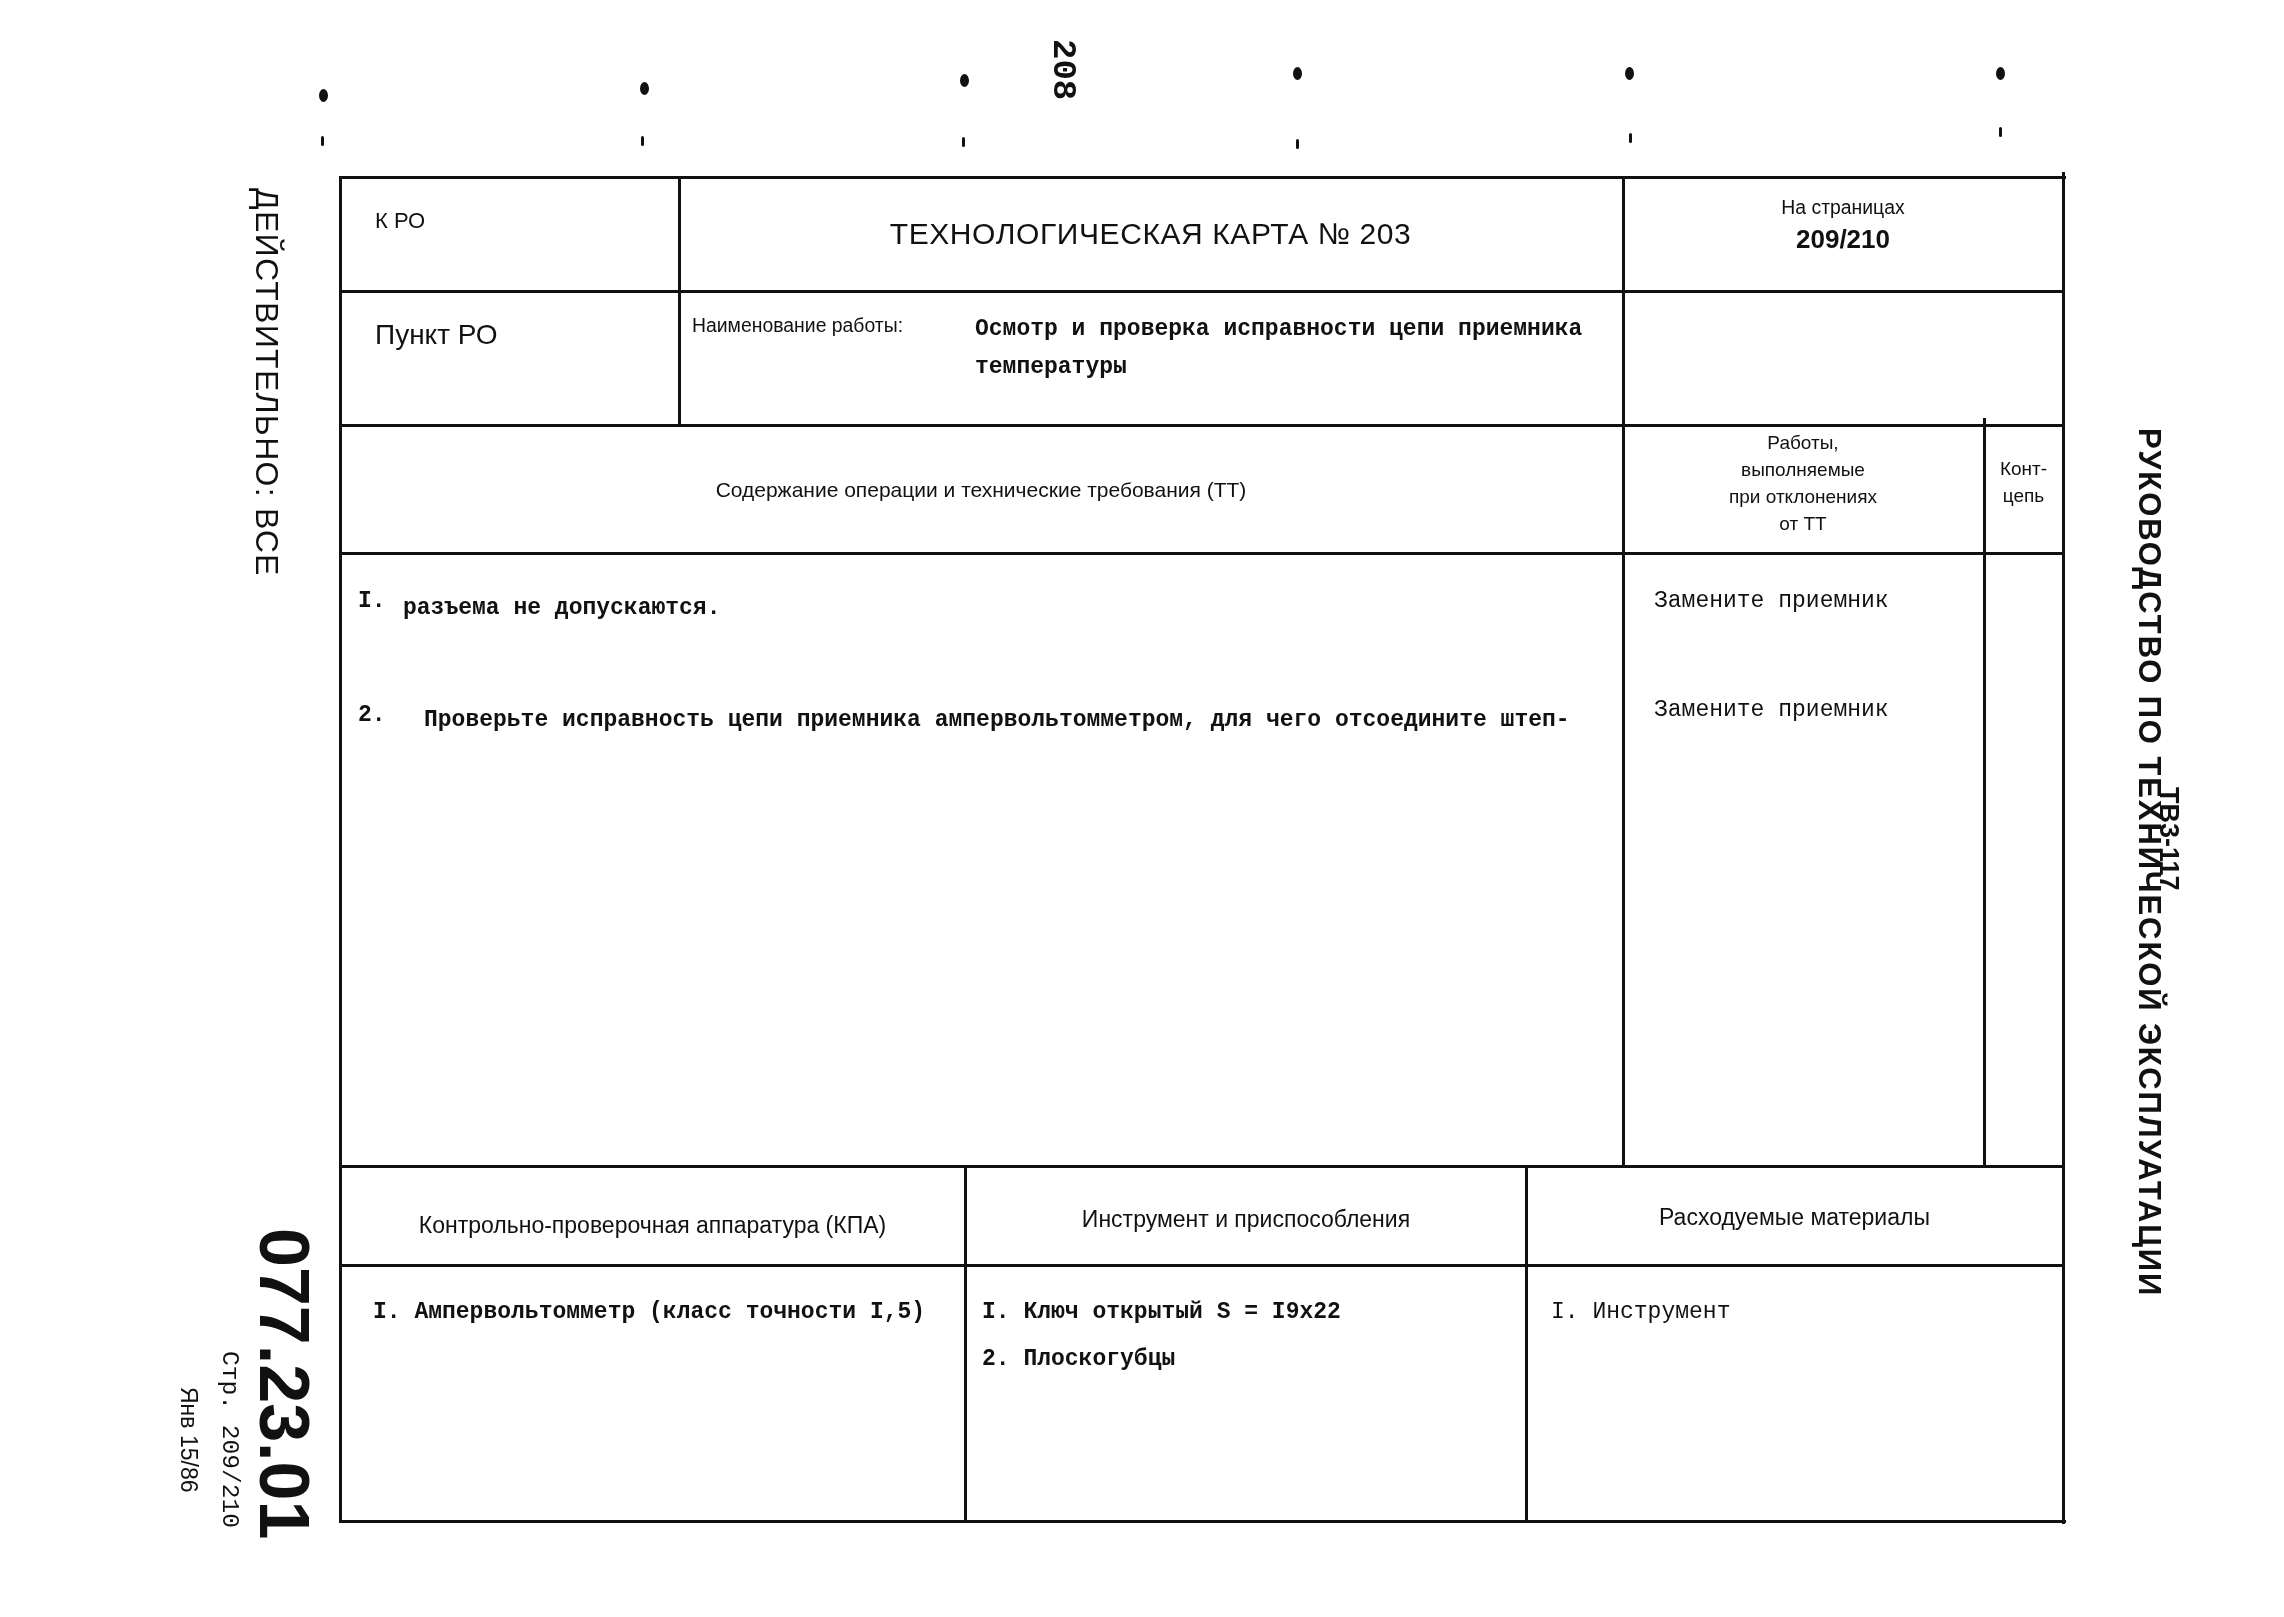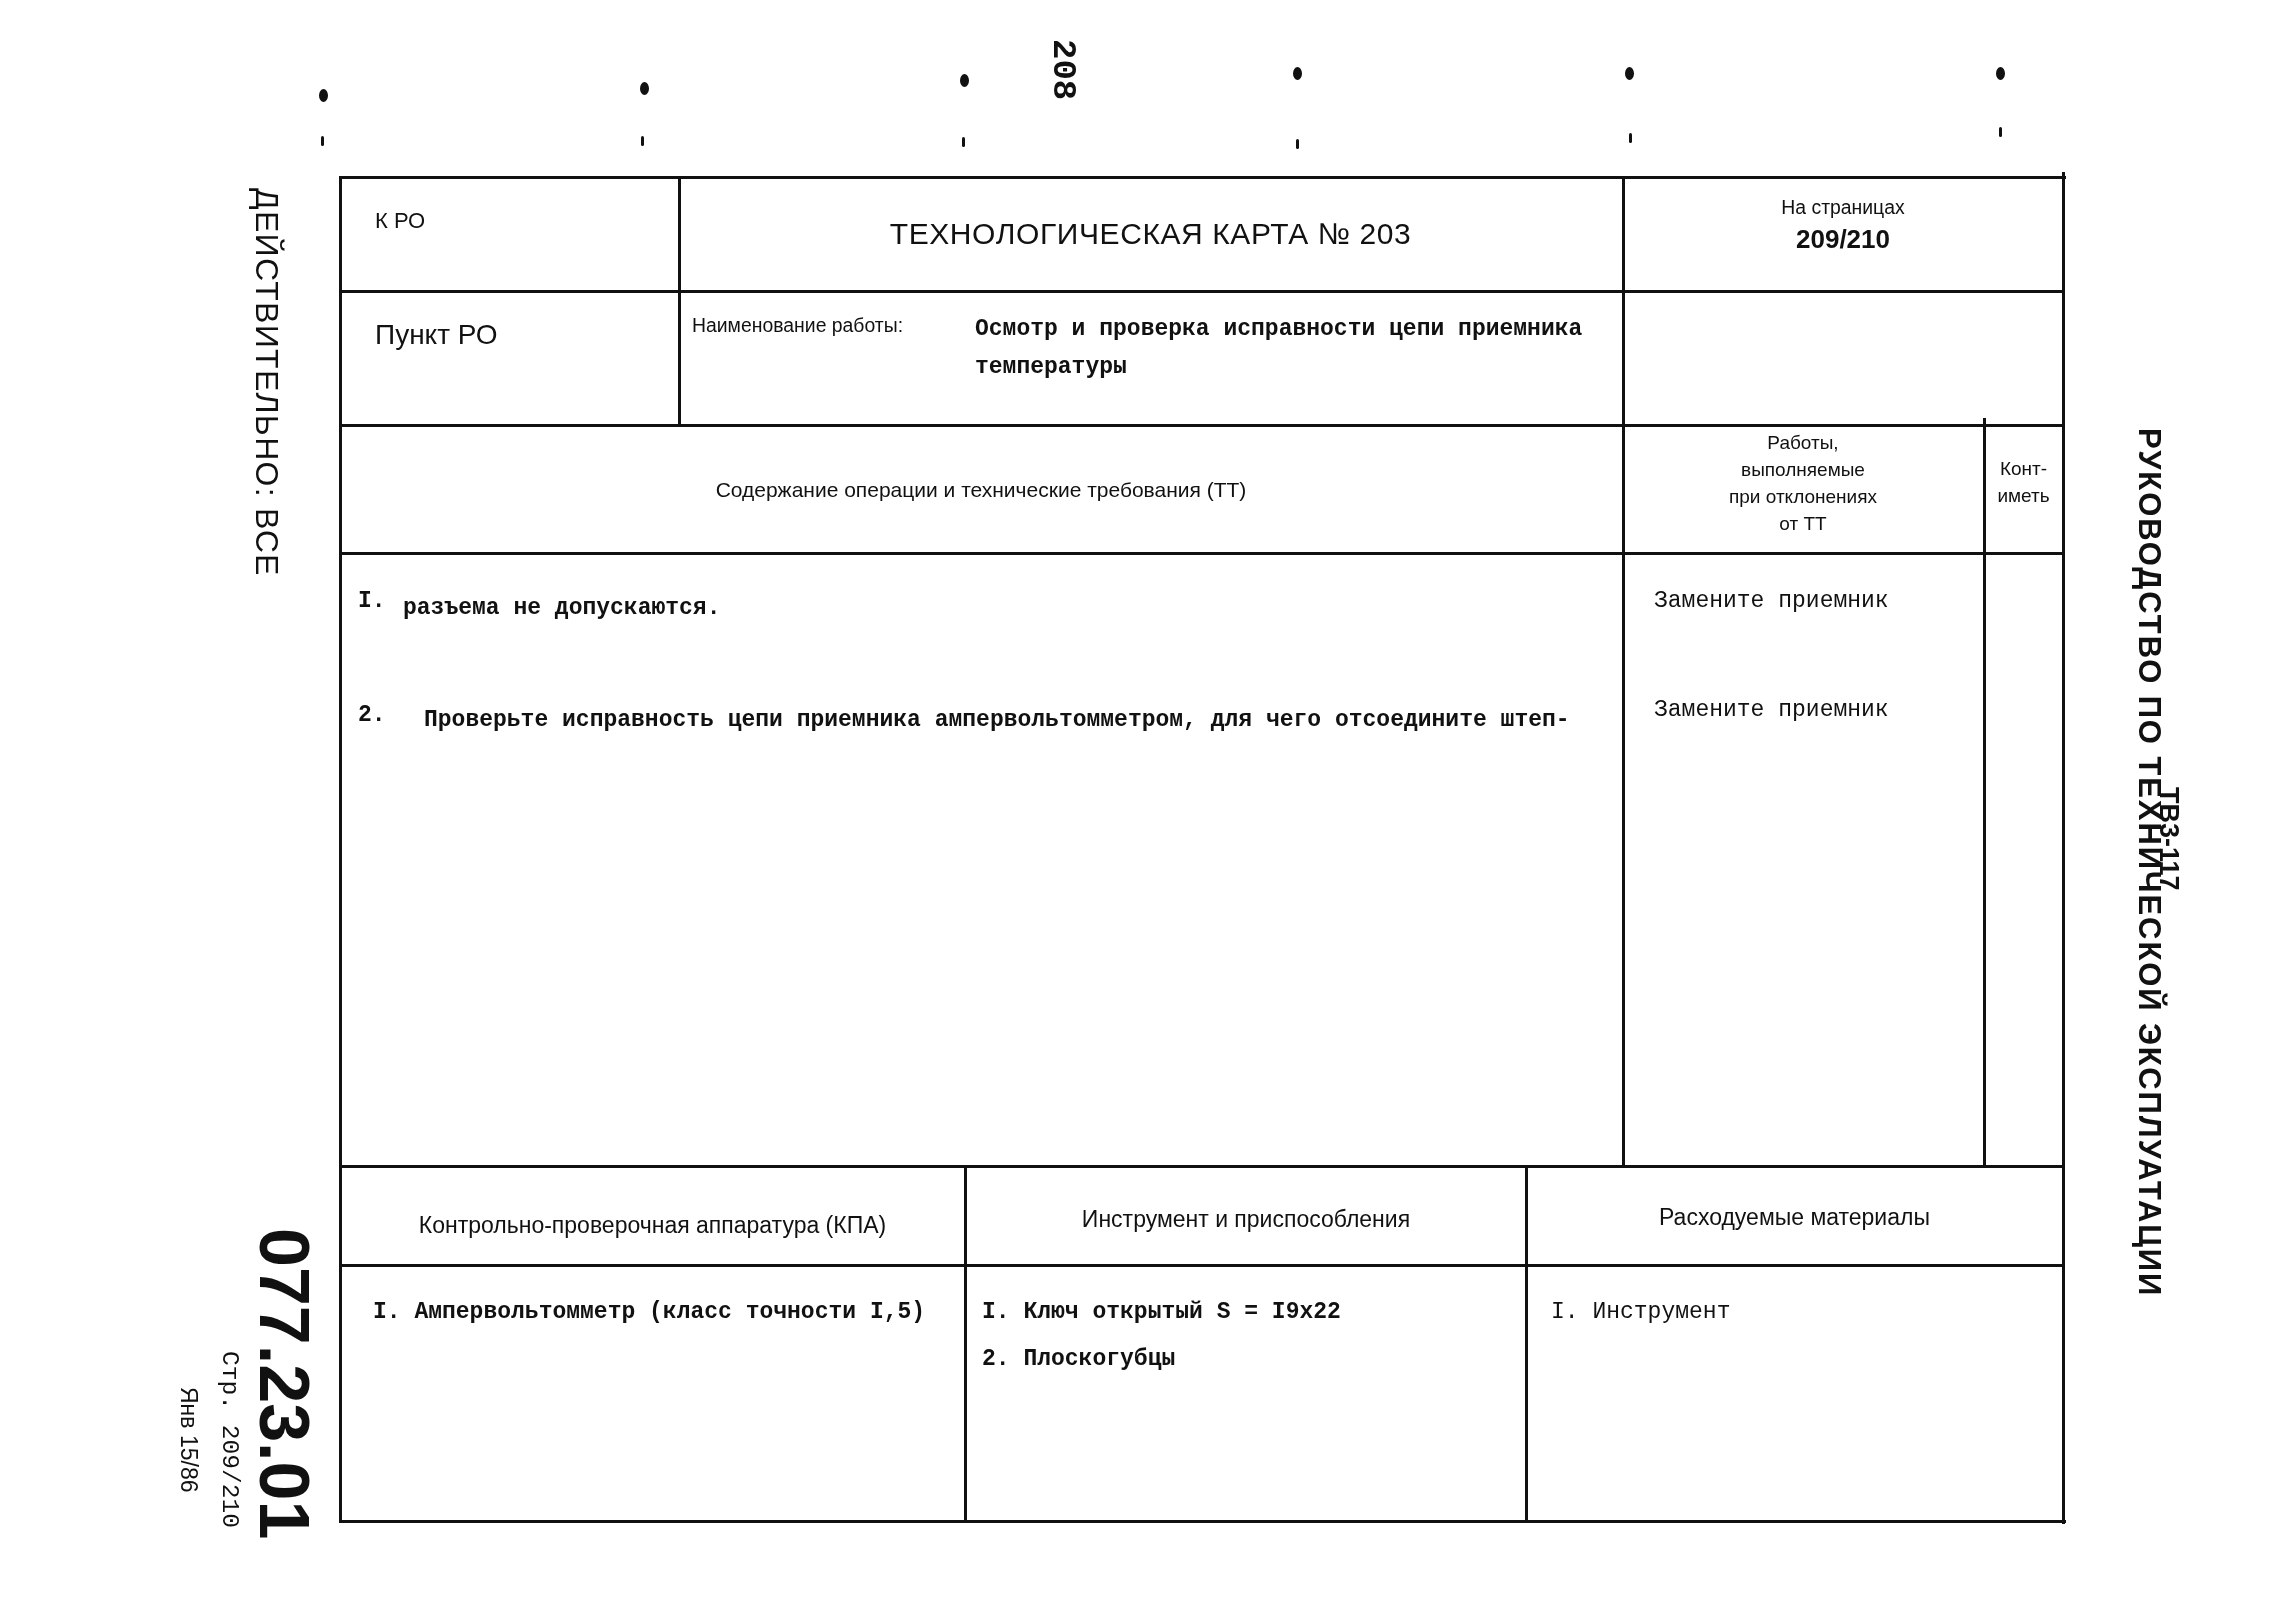--- a/index.html
+++ b/index.html
@@ -81,21 +81,21 @@
 
 <div class="cell-text sans center" style="left:1624px;top:429px;width:358px;font-size:19px;line-height:27px;">
   <div>Работы,</div>
   <div>выполняемые</div>
   <div>при отклонениях</div>
   <div>от ТТ</div>
 </div>
 
 <div class="cell-text sans center" style="left:1985px;top:455px;width:77px;font-size:19px;line-height:27px;">
   <div>Конт-</div>
-  <div>иметь</div>
+  <div>цепь</div>
 </div>
 
 <div>
   <div class="cell-text mono" style="left:358px;top:588px;font-size:23px;">I.</div>
   <div class="cell-text mono" style="left:403px;top:588px;width:1218px;font-size:23px;line-height:40px;">
     <div>разъема не допускаются.</div>
   </div>
   <div class="cell-text mono" style="left:1654px;top:588px;font-size:23px;font-weight:normal;">Замените приемник</div>
 </div>
 

